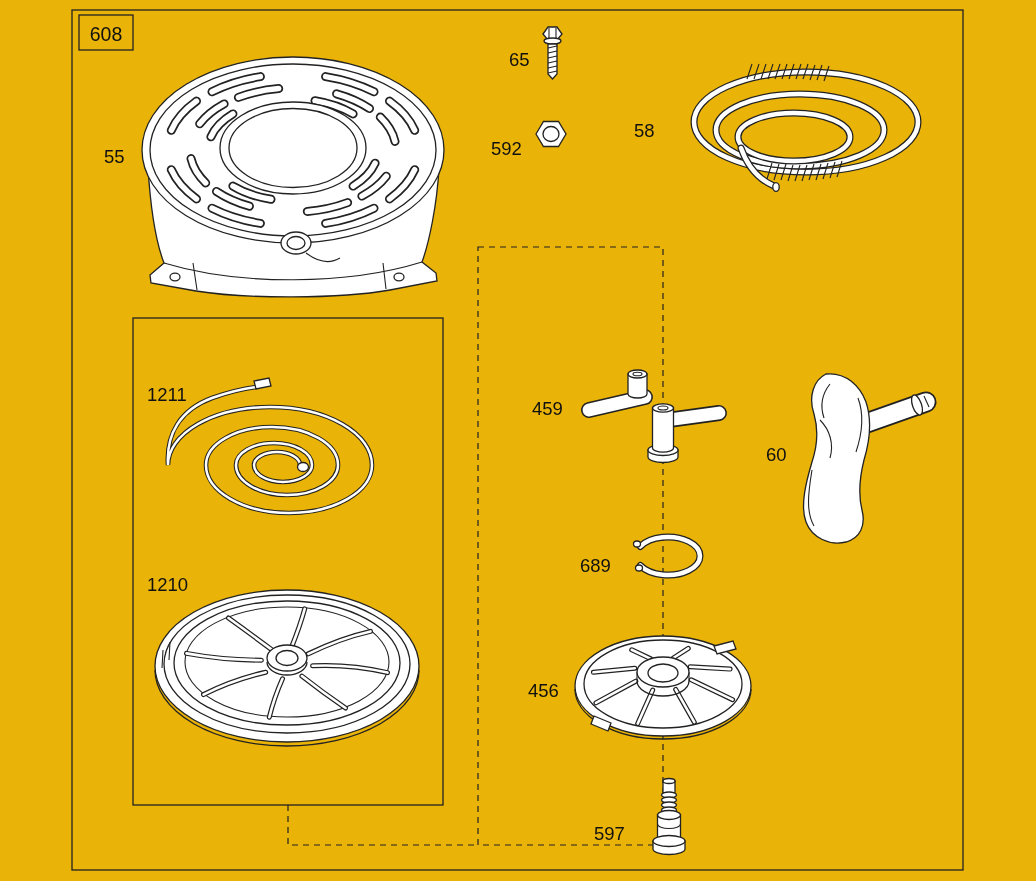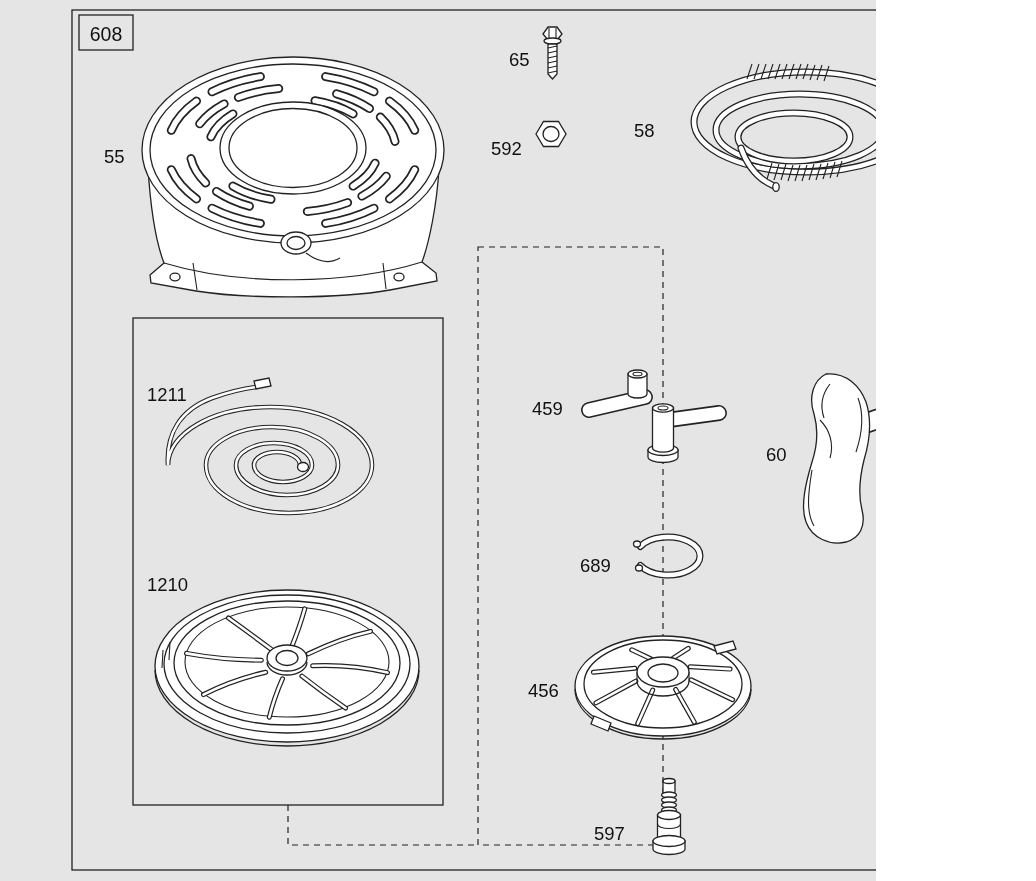--- a/index.html
+++ b/index.html
@@ -1,16 +1,16 @@
 <!DOCTYPE html>
 <html><head>
 <meta charset="utf-8">
 <style>
   html,body{margin:0;padding:0;background:#ffffff;}
-  .stage{position:relative;width:876px;height:881px;background:#e5e5e5;overflow:hidden;
+  .stage{position:relative;width:1036px;height:881px;background:#eab308;overflow:hidden;
          font-family:"Liberation Sans", sans-serif;text-align:right;}
   svg{position:absolute;inset:0;}
   text{font-family:"Liberation Sans", sans-serif;font-size:18.5px;fill:#111;}
   .figno{font-size:19.5px;}
   .ln{fill:none;stroke:#222;stroke-width:1.3;}
   .fw{fill:#fff;stroke:#222;stroke-width:1.3;}
   .thin{fill:none;stroke:#222;stroke-width:1.1;}
   .slotB{fill:none;stroke:#222;stroke-width:9;stroke-linecap:round;}
   .slotW{fill:none;stroke:#fff;stroke-width:5.5;stroke-linecap:round;}
   .tubeB{fill:none;stroke:#222;stroke-width:7;stroke-linecap:round;}

